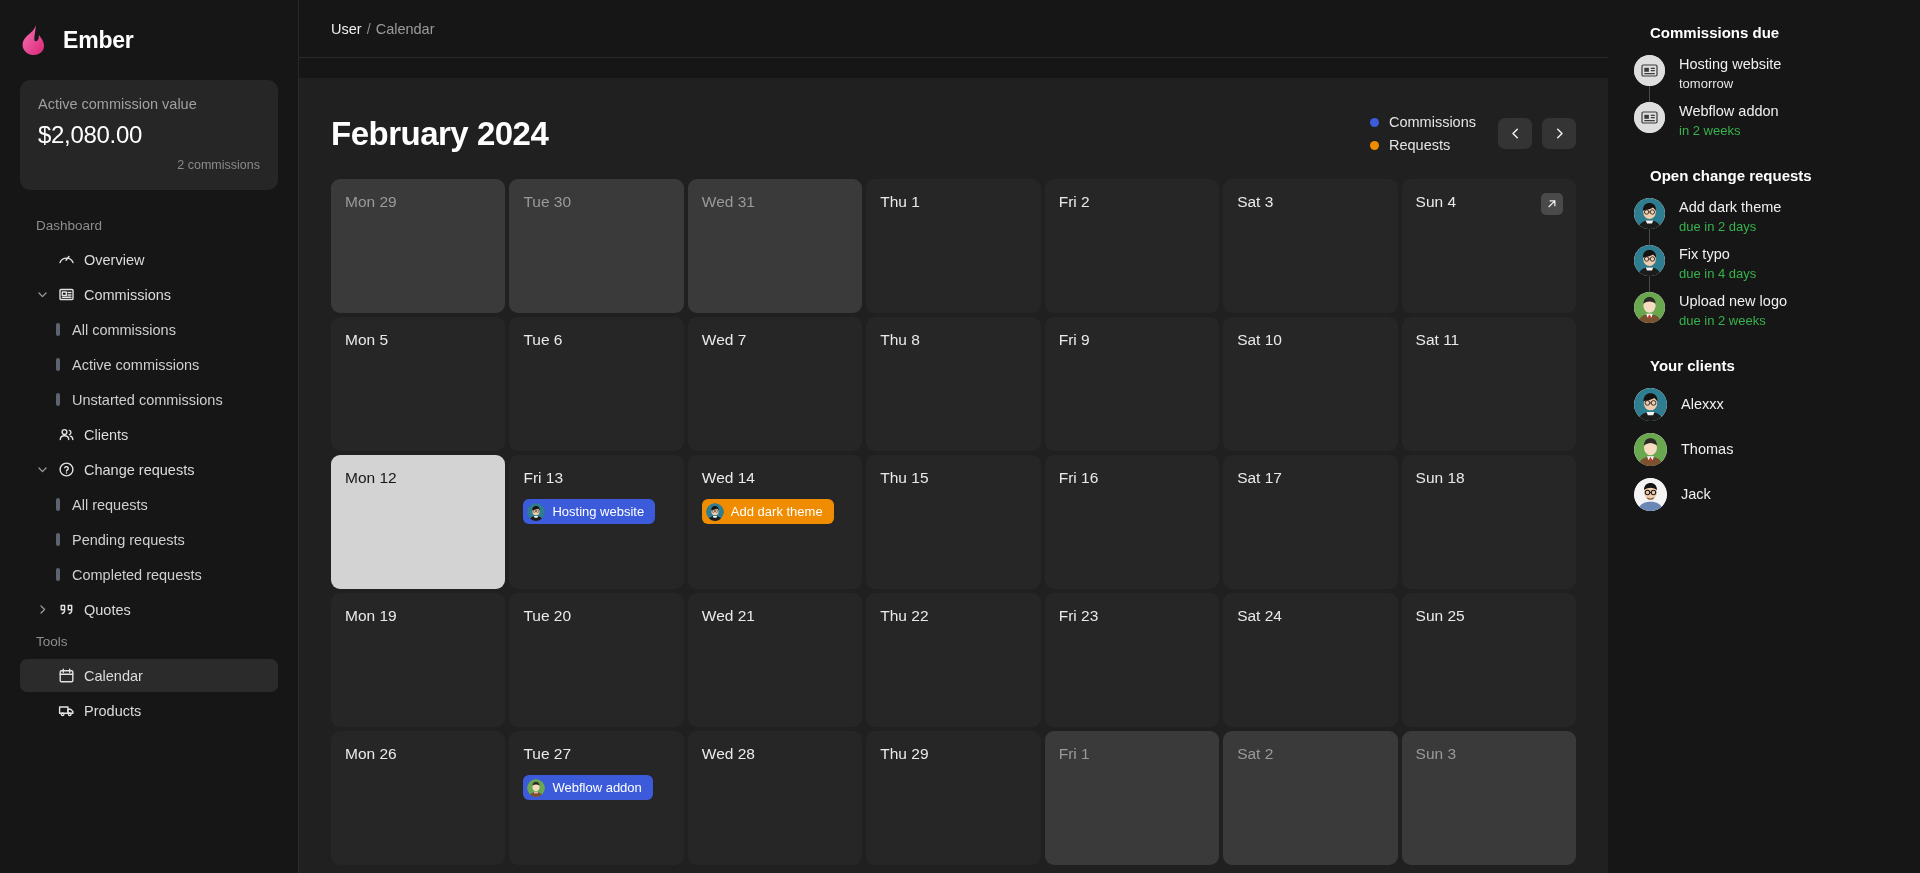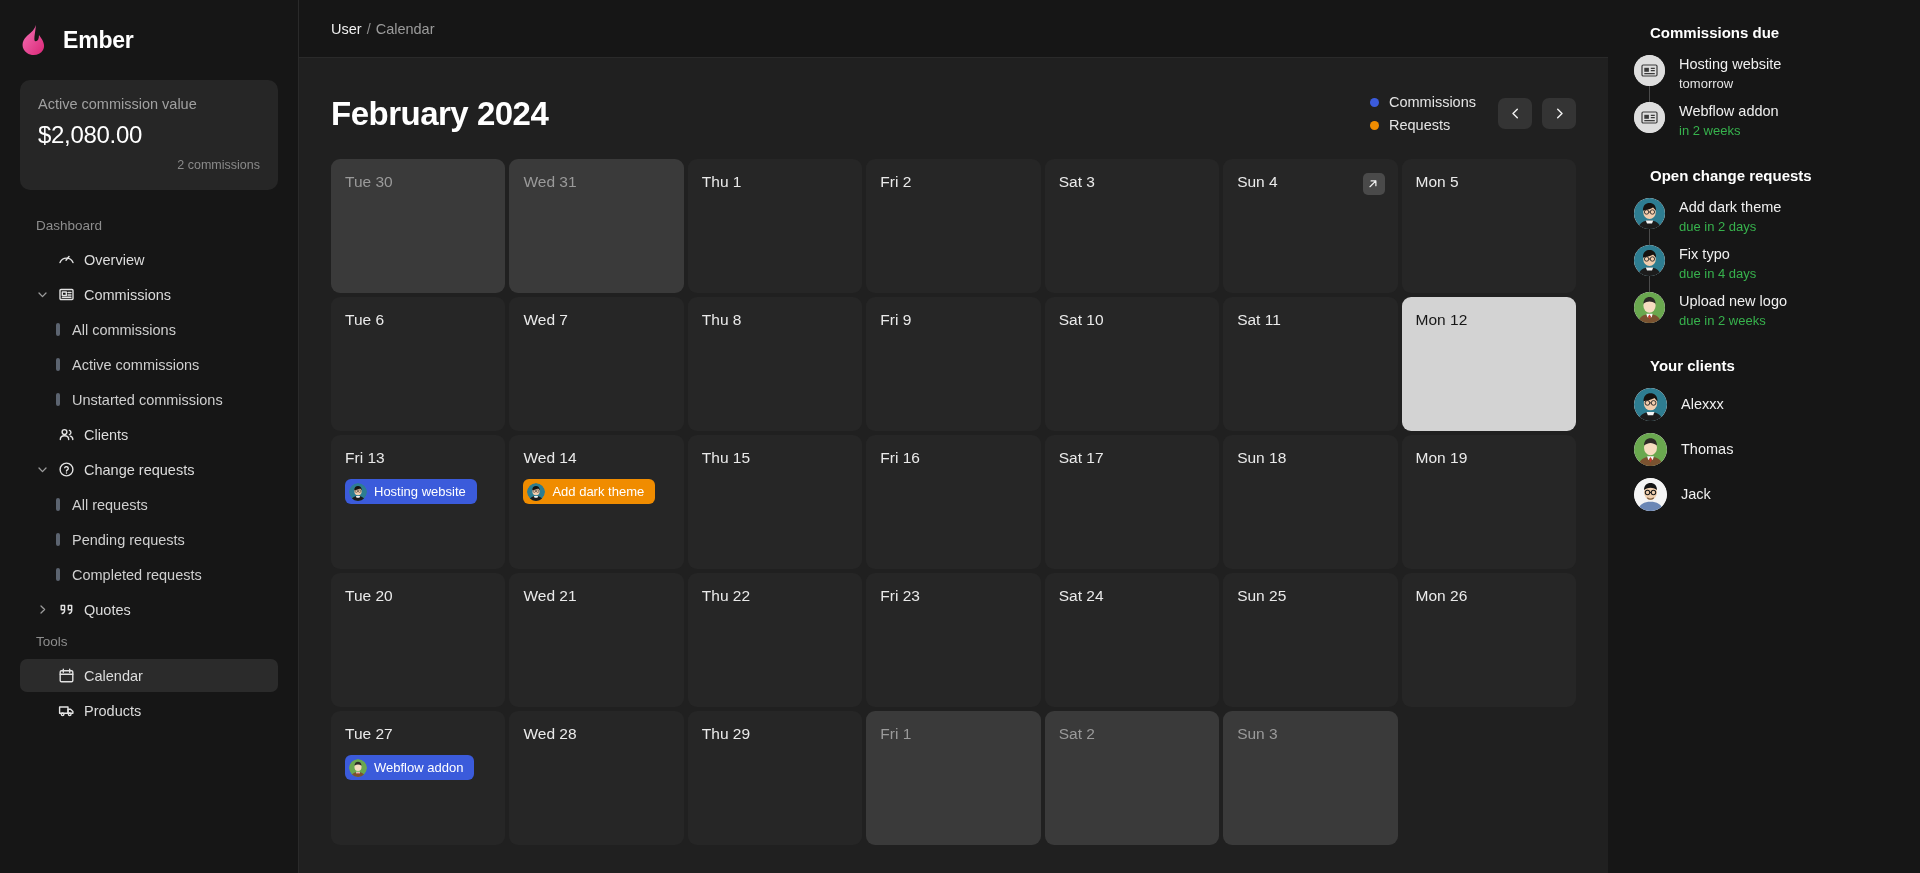--- a/index.html
+++ b/index.html
@@ -70,20 +70,21 @@
     width: 4px; height: 13px; border-radius: 2px;
     background: #5c6470; flex: 0 0 4px;
   }
 
   
   .main {
     flex: 1 1 auto;
     display: flex; flex-direction: column;
     background: #161616;
     min-width: 0;
+    gap: 20px;
   }
   .topbar {
     height: 58px; flex: 0 0 58px;
     border-bottom: 1px solid #2a2a2a;
     display: flex; align-items: center;
     padding-left: 32px;
     font-size: 14.5px;
   }
   .crumb-cur { color: #f0f0f0; }
   .crumb-sep { color: #8b8b8b; margin: 0 5px; }
@@ -356,20 +357,23 @@
               <svg width="13" height="13" viewBox="0 0 13 13">
                 <path d="M4.7 2.3 L9 6.5 L4.7 10.7" stroke="#efefef" stroke-width="1.5" fill="none" stroke-linecap="round" stroke-linejoin="round"></path>
               </svg>
             </button>
           </div>
         </div>
       </div>
 
       <div class="cal-grid" id="cal-grid">
           <div class="cell muted">
+            <div class="cell-label">Mon 29</div>
+          </div>
+          <div class="cell muted">
             <div class="cell-label">Tue 30</div>
           </div>
           <div class="cell muted">
             <div class="cell-label">Wed 31</div>
           </div>
           <div class="cell">
             <div class="cell-label">Thu 1</div>
           </div>
           <div class="cell">
             <div class="cell-label">Fri 2</div>

